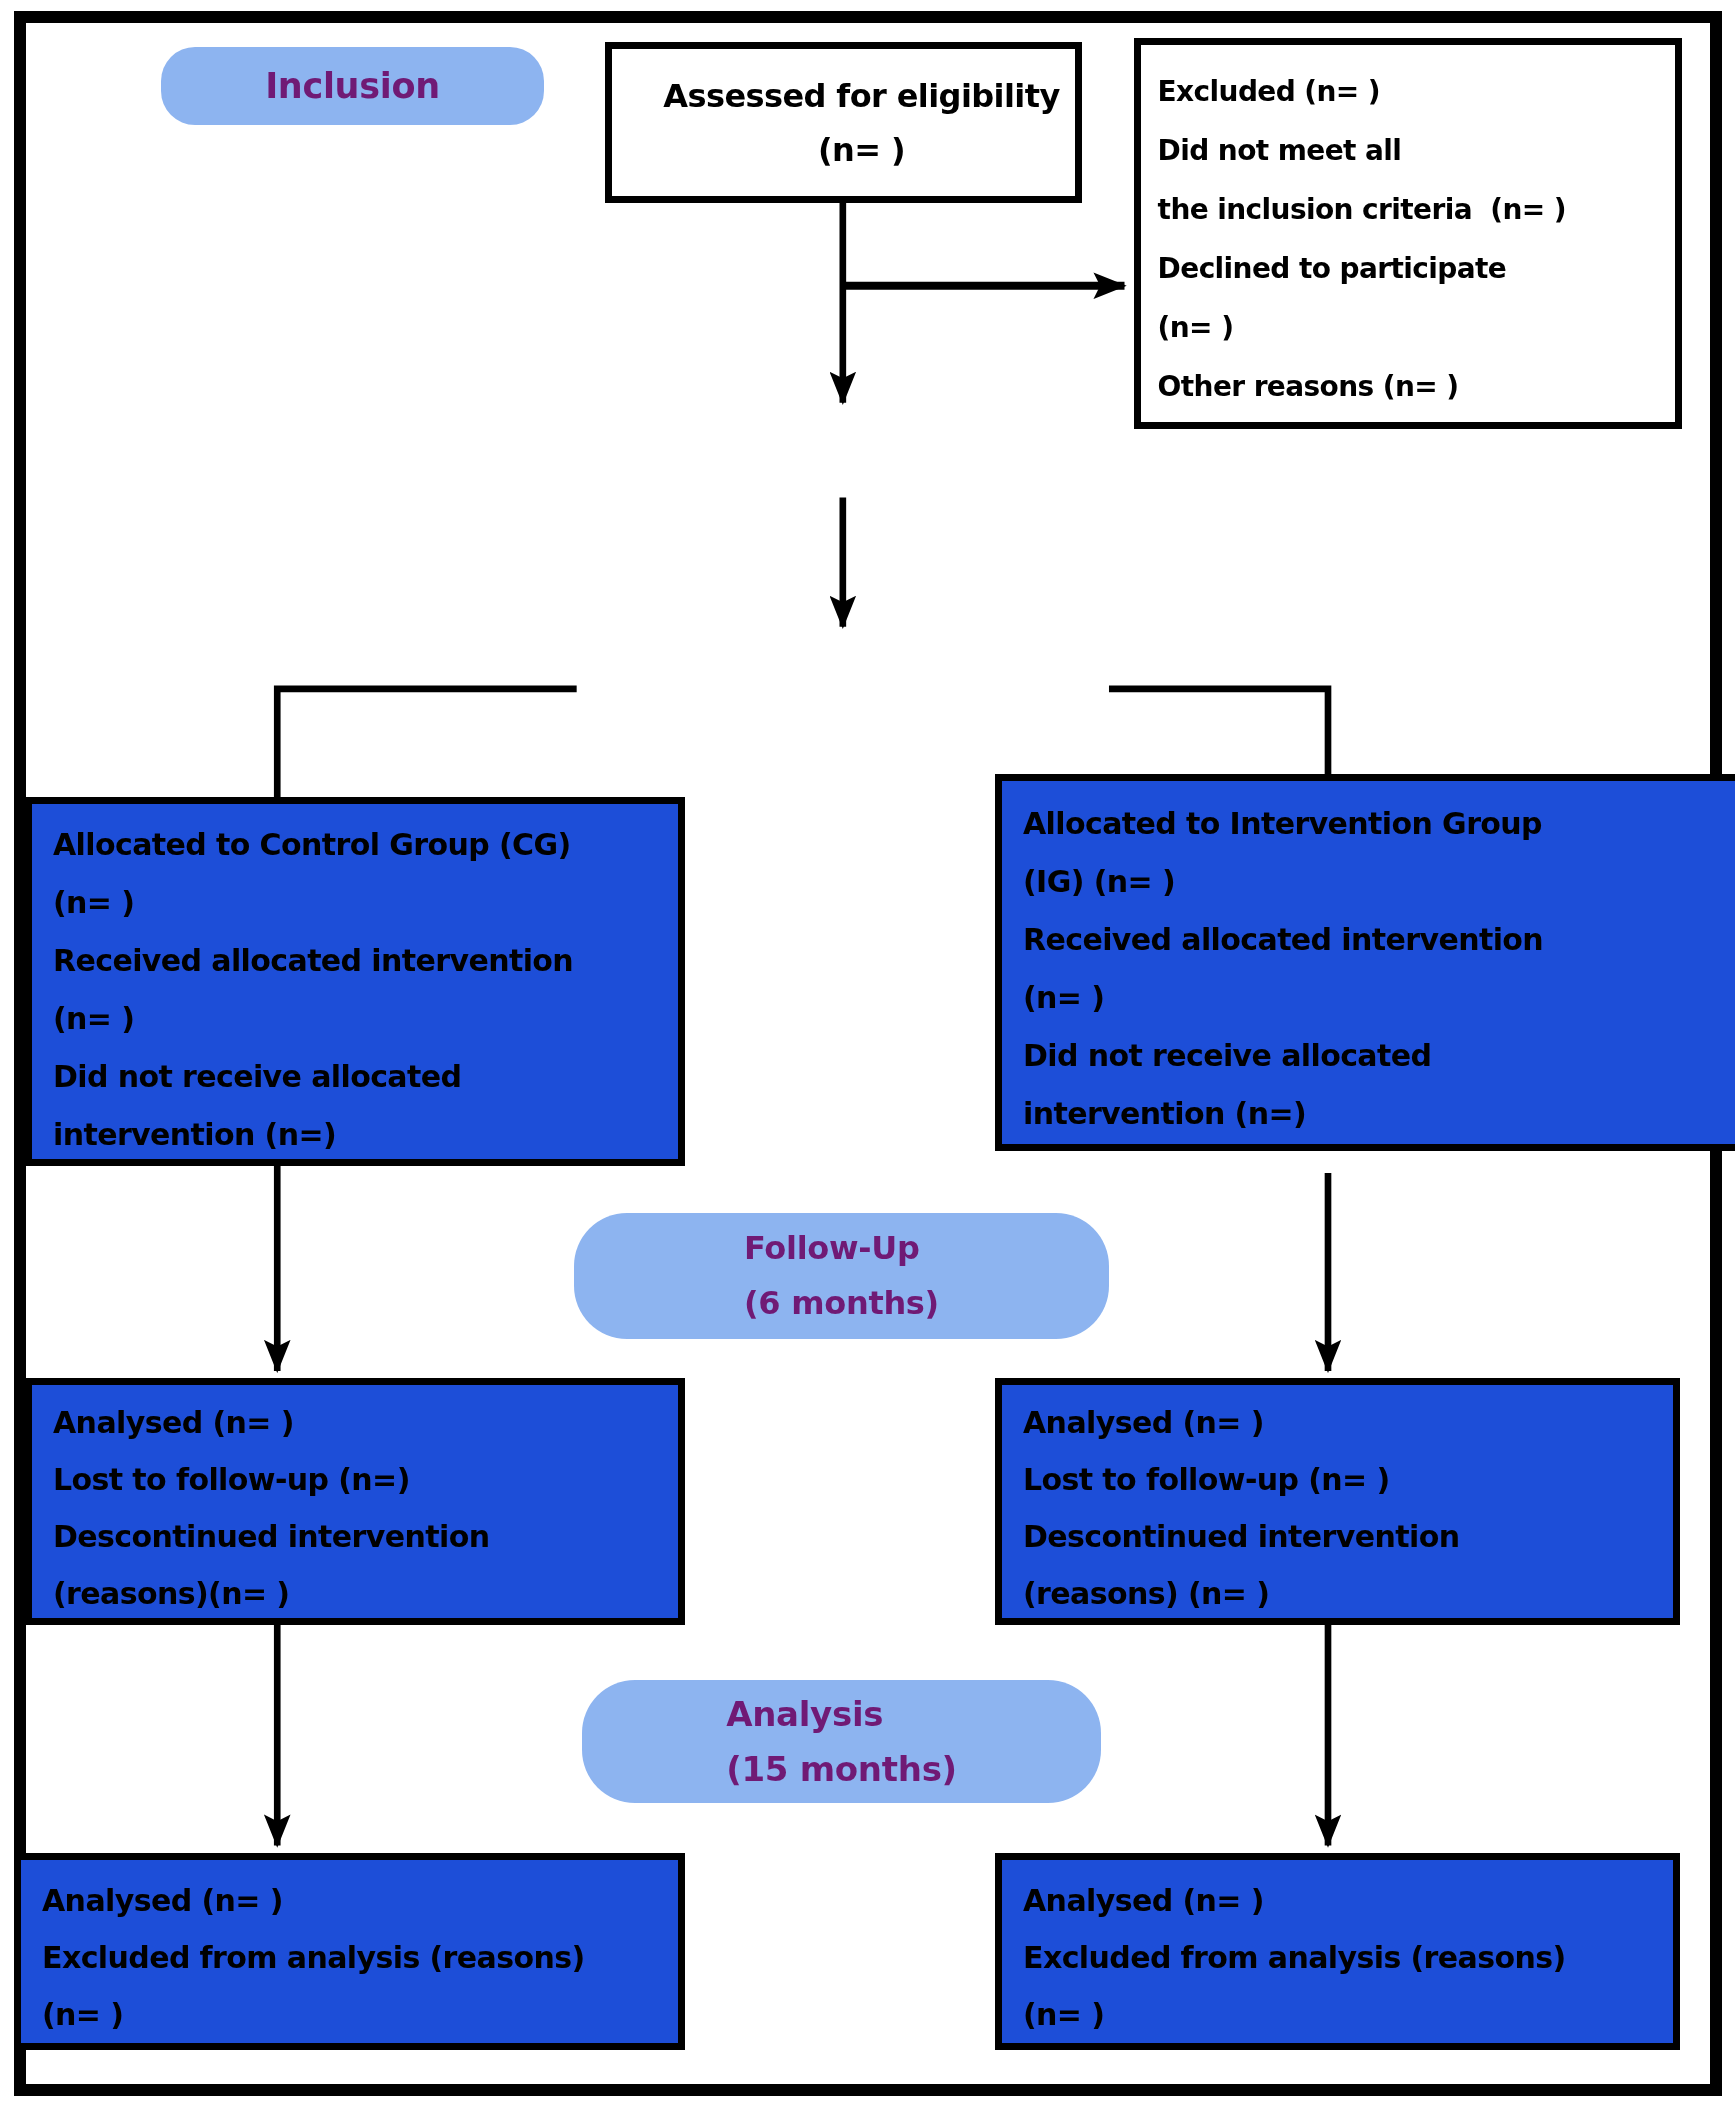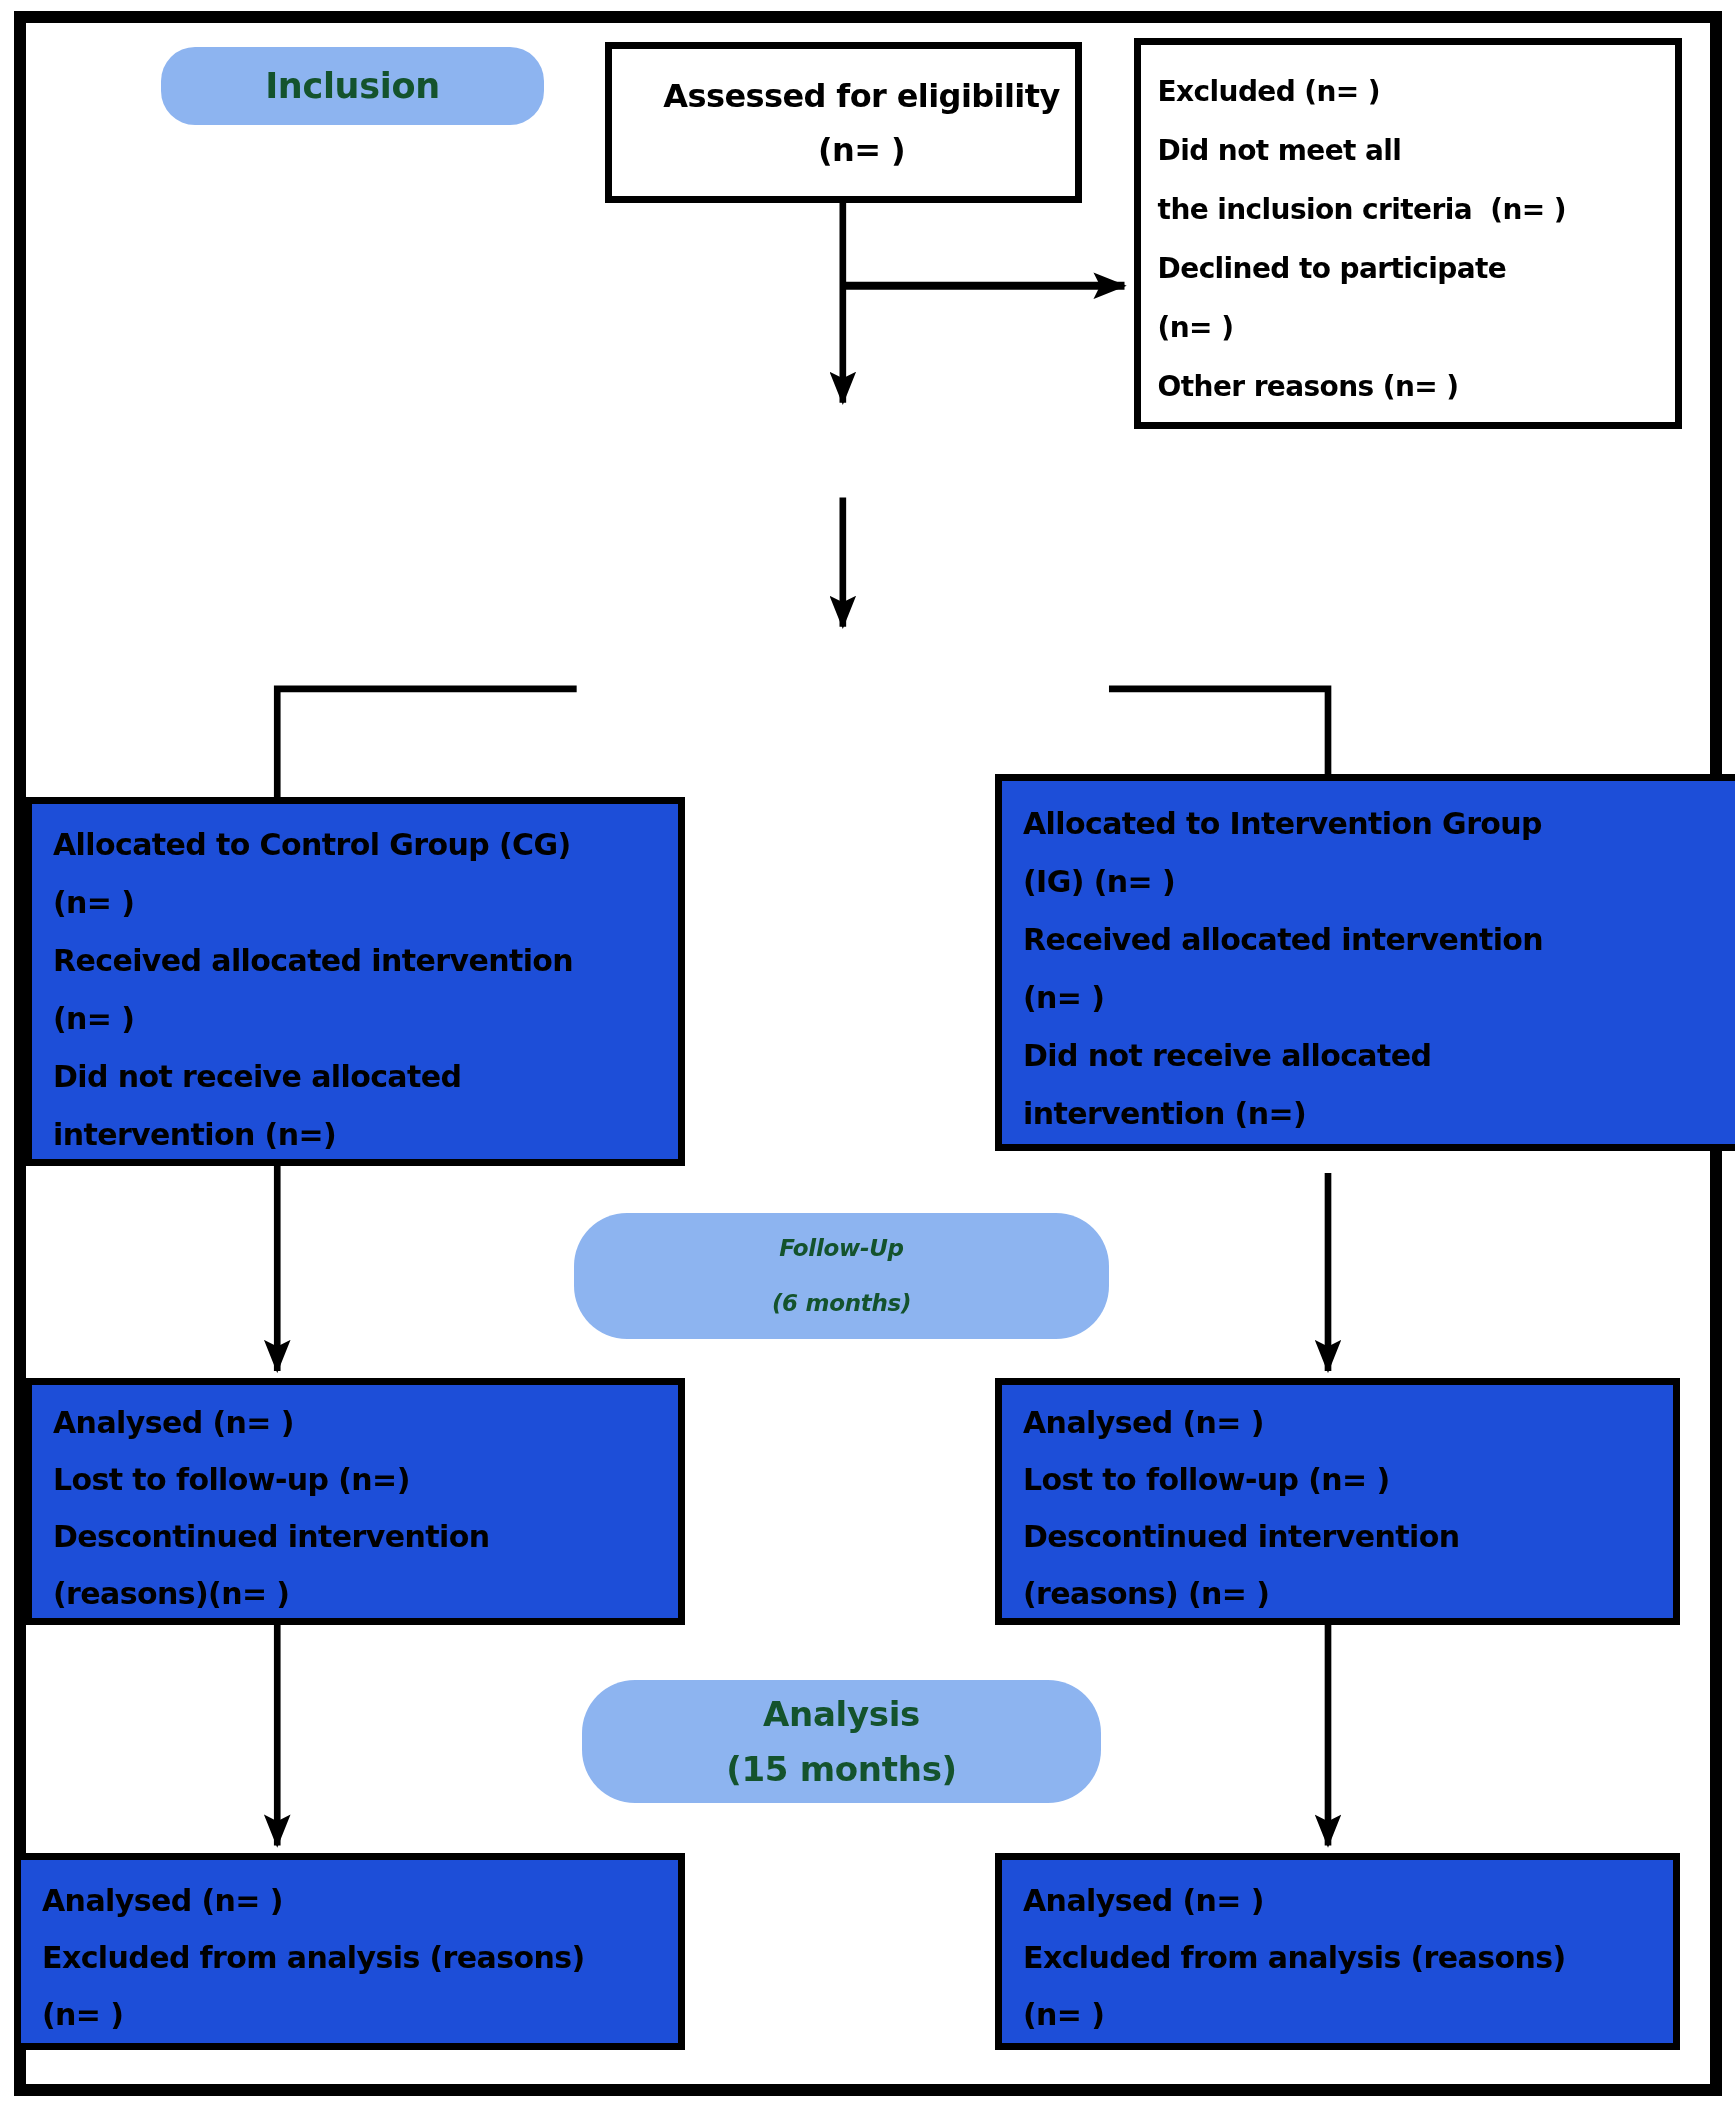--- a/index.html
+++ b/index.html
@@ -27,28 +27,28 @@
     z-index: 1;
     pointer-events: none;
   }
   .pill {
     position: absolute;
     z-index: 3;
     background: #8db4f0;
     display: flex;
     align-items: center;
     justify-content: center;
-    text-align: center;
-    color: #14532d;
+    text-align: left;
+    color: #701a75;
     white-space: pre-wrap;
     letter-spacing: -0.3px;
   }
   .pill.inclusion  { left: 161px;  top: 47px;   width: 383px; height: 78px; border-radius: 34px; font-size: 35px; }
   .pill.allocation { left: 574px; top: 635px; width: 538px; height: 108px; border-radius: 49px; font-size: 38px; }
-  .pill.followup   { left: 574px; top: 1213px; width: 535px; height: 126px; border-radius: 53px; font-size: 23px; line-height: 55px; font-style: italic; }
+  .pill.followup   { left: 574px; top: 1213px; width: 535px; height: 126px; border-radius: 53px; font-size: 32px; line-height: 55px; }
   .pill.analysis   { left: 582px; top: 1680px; width: 519px; height: 123px; border-radius: 53px; font-size: 34px; line-height: 55px; }
   .box {
     position: absolute;
     z-index: 2;
     background: #ffffff;
     border: 7.2px solid #000000;
     box-sizing: border-box;
     white-space: pre-wrap;
     letter-spacing: -0.6px;
   }

